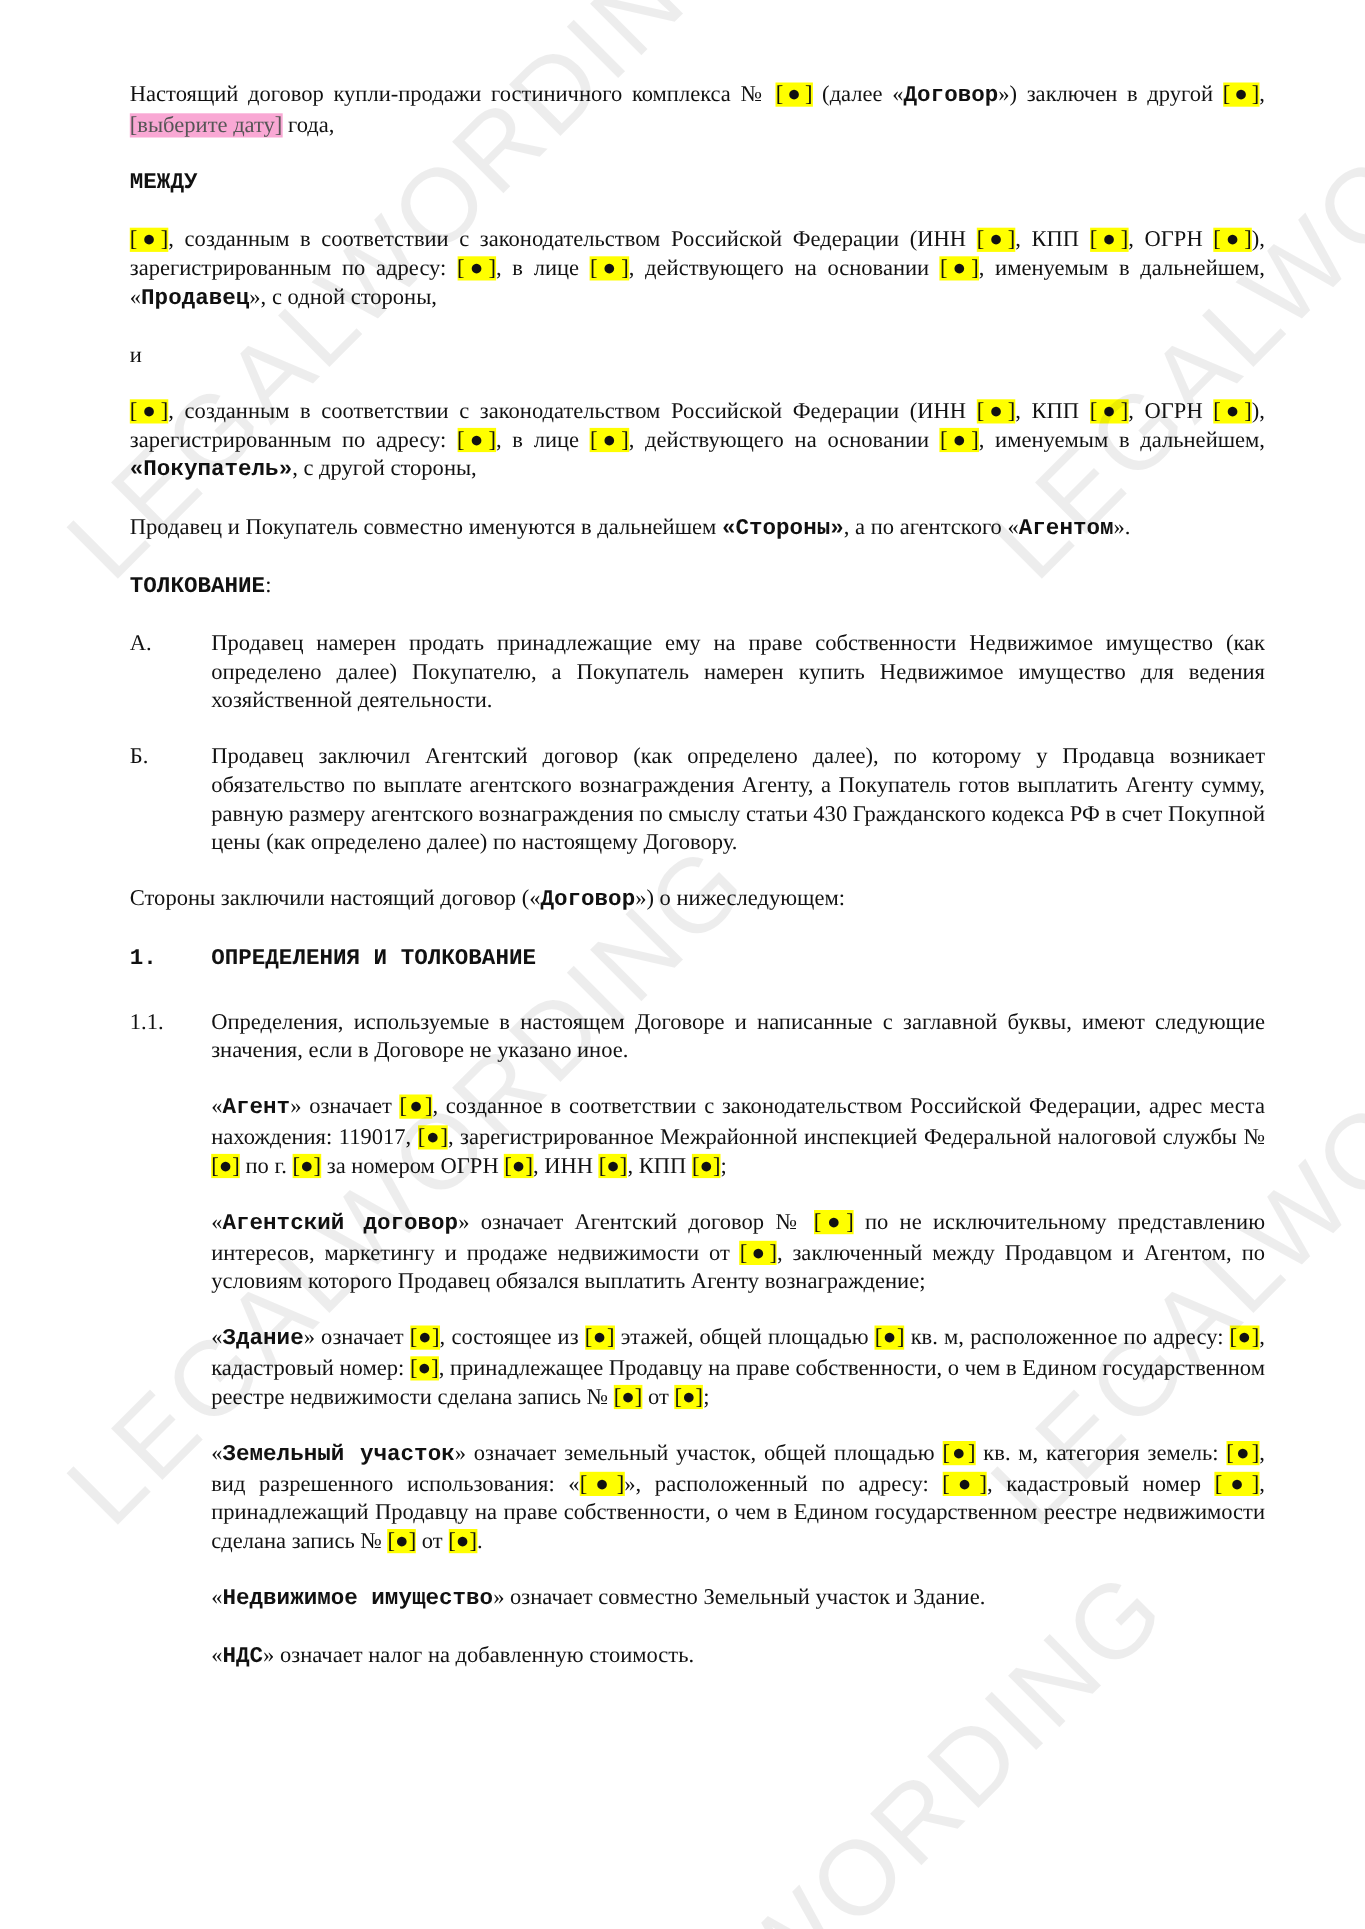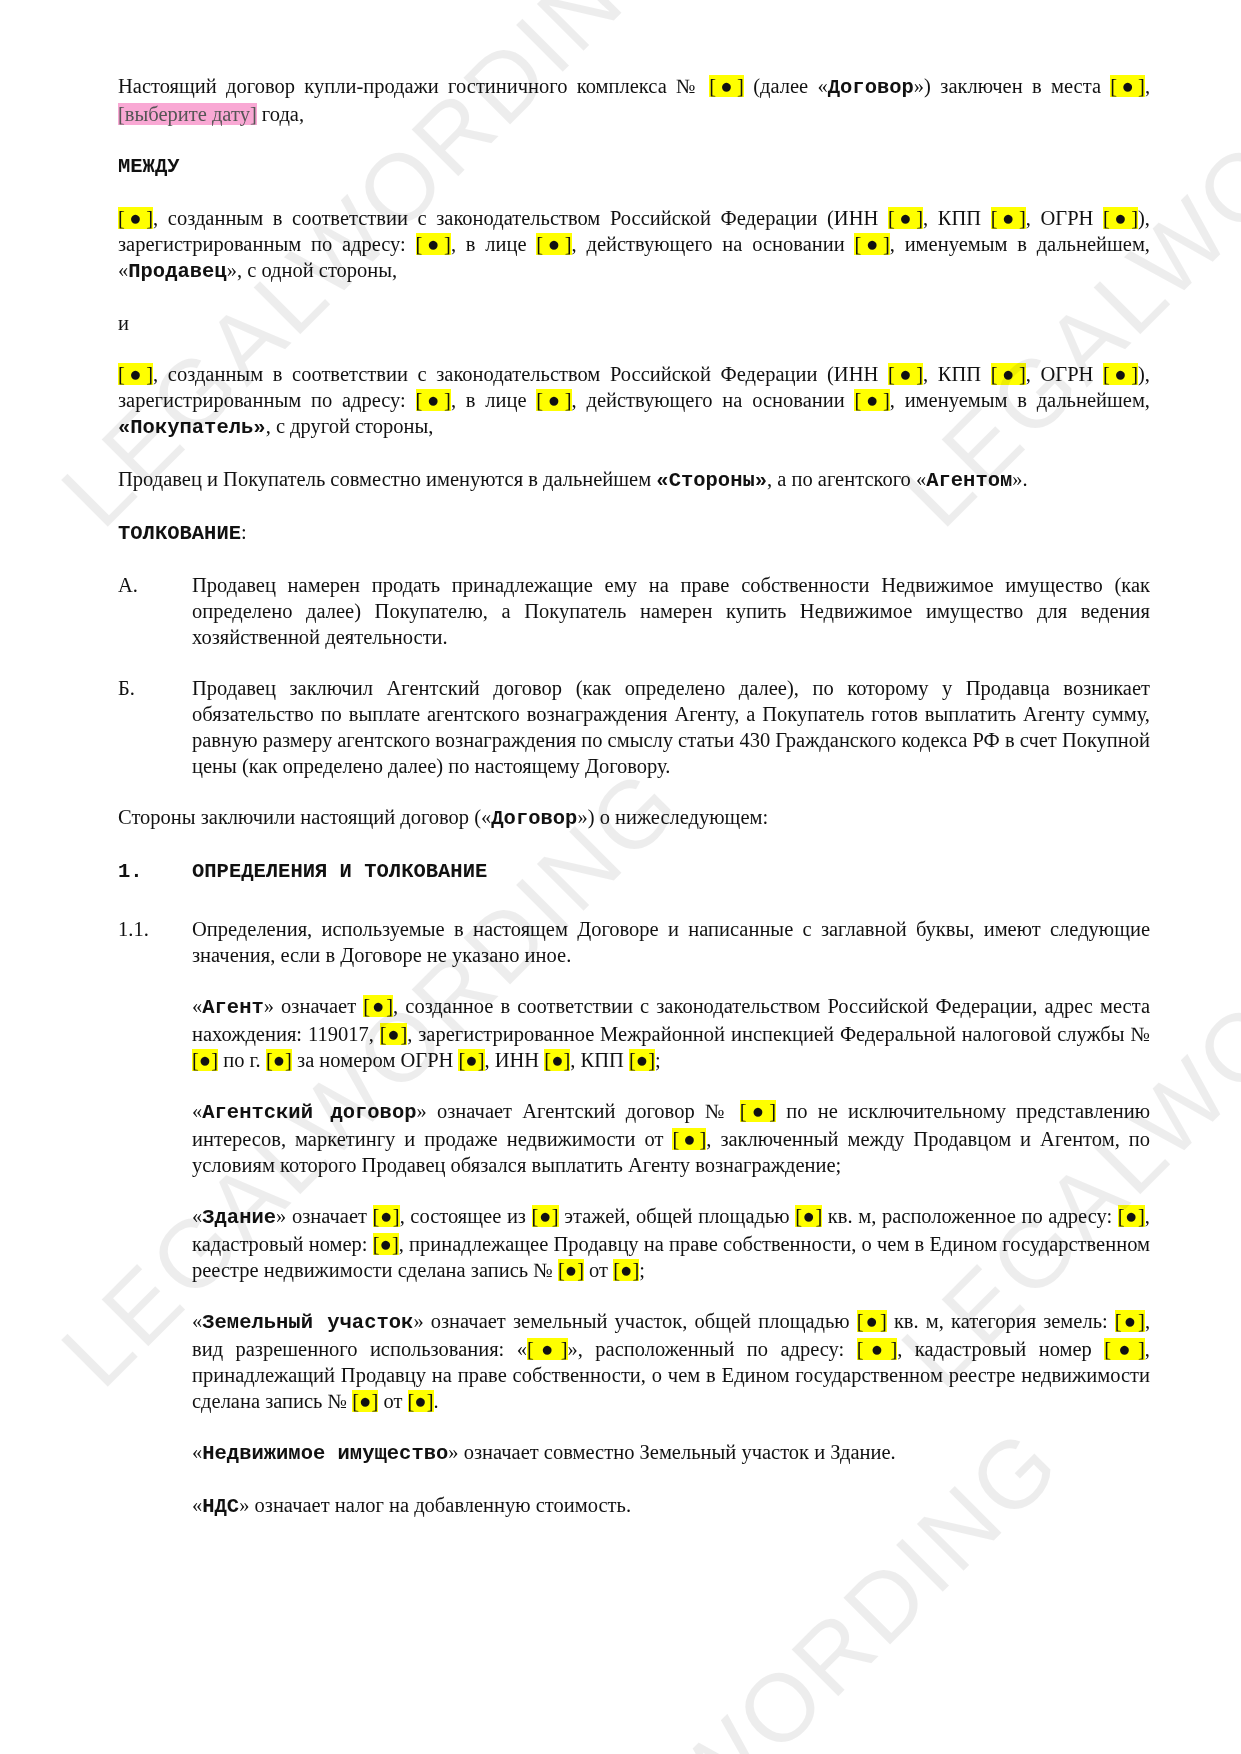--- a/index.html
+++ b/index.html
@@ -29,21 +29,21 @@
 
   <div class="watermark" style="left:40px; top:470px;">LEGALWORDING</div>
   <div class="watermark" style="left:880px; top:470px;">LEGALWORDING</div>
   <div class="watermark" style="left:40px; top:1330px;">LEGALWORDING</div>
   <div class="watermark" style="left:880px; top:1330px;">LEGALWORDING</div>
   <div class="watermark" style="left:420px; top:1990px;">LEGALWORDING</div>
 
   <div class="content">
 
     <p class="blk">
-      <span>Настоящий договор купли-продажи гостиничного комплекса № </span><span class="hl">[●]</span><span> (далее «</span><b>Договор</b><span>») заключен в места </span><span class="hl">[●]</span><span>, </span><span class="ph">[выберите дату]</span><span> года,</span>
+      <span>Настоящий договор купли-продажи гостиничного комплекса № </span><span class="hl">[●]</span><span> (далее «</span><b>Договор</b><span>») заключен в другой </span><span class="hl">[●]</span><span>, </span><span class="ph">[выберите дату]</span><span> года,</span>
     </p>
 
     <p class="blk"><b>МЕЖДУ</b></p>
 
     <p class="blk">
       <span class="hl">[●]</span><span>, созданным в соответствии с законодательством Российской Федерации (ИНН </span><span class="hl">[●]</span><span>, КПП </span><span class="hl">[●]</span><span>, ОГРН </span><span class="hl">[●]</span><span>), зарегистрированным по адресу: </span><span class="hl">[●]</span><span>, в лице </span><span class="hl">[●]</span><span>, действующего на основании </span><span class="hl">[●]</span><span>, именуемым в дальнейшем, «</span><b>Продавец</b><span>», с одной стороны,</span>
     </p>
 
     <p class="blk"><span>и</span></p>
 

